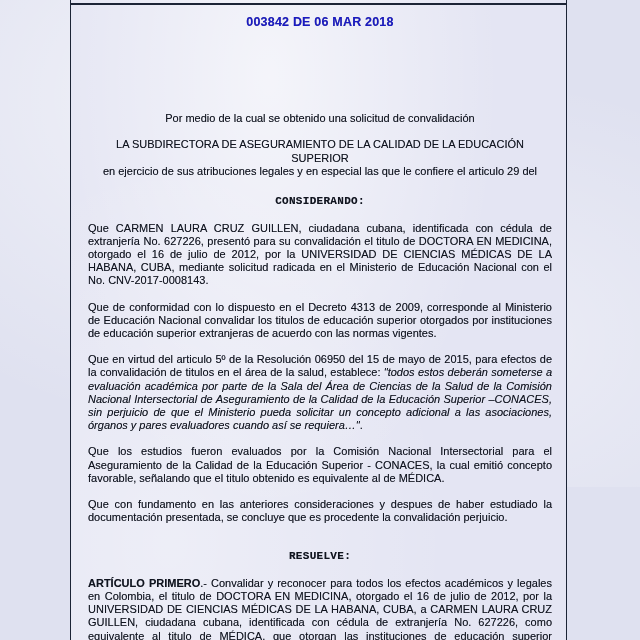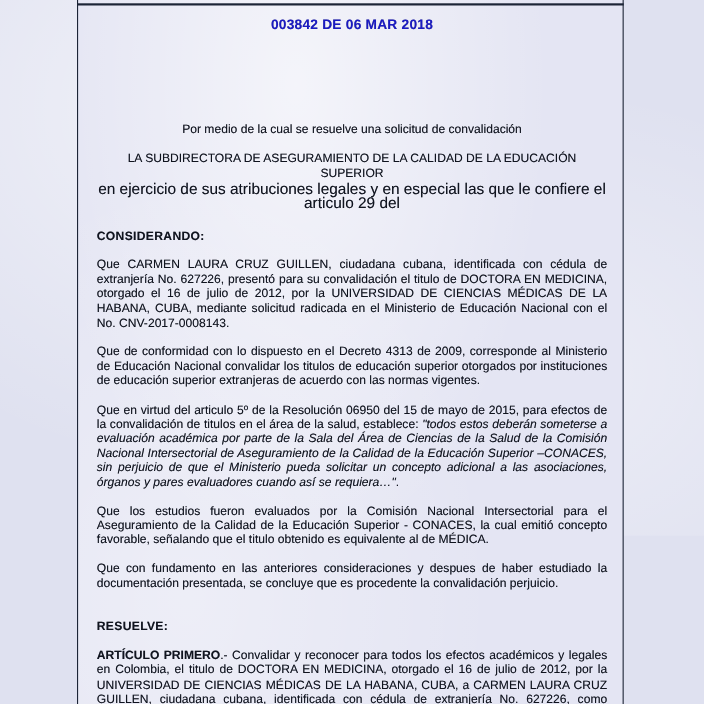--- a/index.html
+++ b/index.html
@@ -85,36 +85,37 @@
   }
 
   .center { text-align: center; }
   .just { text-align: justify; text-align-last: left; }
   .bold { font-weight: bold; }
   .ital { font-style: italic; }
   .gap-md { height: 13px; }
   .gap-lg { height: 17px; }
 
   .section-head {
-    text-align: left;
+    text-align: center;
     font-weight: bold;
     font-size: 11px;
     letter-spacing: 0.3px;
+    font-family: Liberation Mono, monospace;
   }
 
   .title-main {
     text-align: center;
     font-weight: normal;
     font-size: 11px;
     line-height: 13.4px;
   }
 
   .subtitle-line {
     text-align: center;
-    font-size: 14px;
+    font-size: 11px;
     line-height: 13.4px;
   }
 
   
   .flow, .doc-header-number {
     text-shadow: 0 0 0.45px rgba(16,20,31,0.45);
   }
 </style>
 </head>
 <body>
@@ -123,21 +124,21 @@
 
   <div id="page-sheet"></div>
   <div id="page-rule-top"></div>
 
   <div id="doc-body">
 
     <div class="doc-header-number">003842 DE 06 MAR 2018</div>
 
     <div class="flow">
 
-      <p class="center">Por medio de la cual se resuelve una solicitud de convalidación</p>
+      <p class="center">Por medio de la cual se obtenido una solicitud de convalidación</p>
 
       <div class="gap-md"></div>
 
       <p class="title-main">LA SUBDIRECTORA DE ASEGURAMIENTO DE LA CALIDAD DE LA EDUCACIÓN SUPERIOR</p>
       <p class="subtitle-line">en ejercicio de sus atribuciones legales y en especial las que le confiere el articulo 29 del</p>
 
       <div class="gap-lg"></div>
 
       <p class="section-head">CONSIDERANDO:</p>
 

